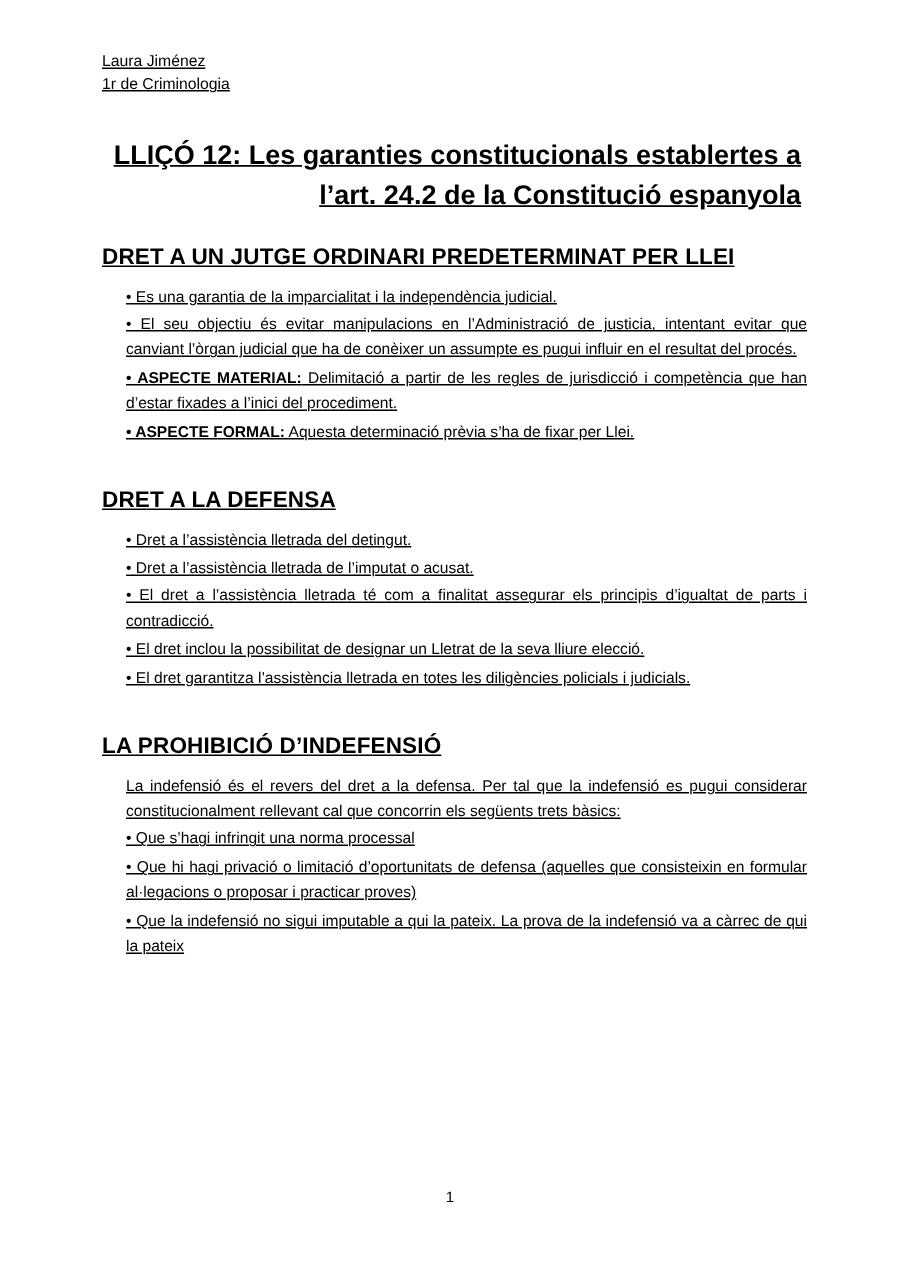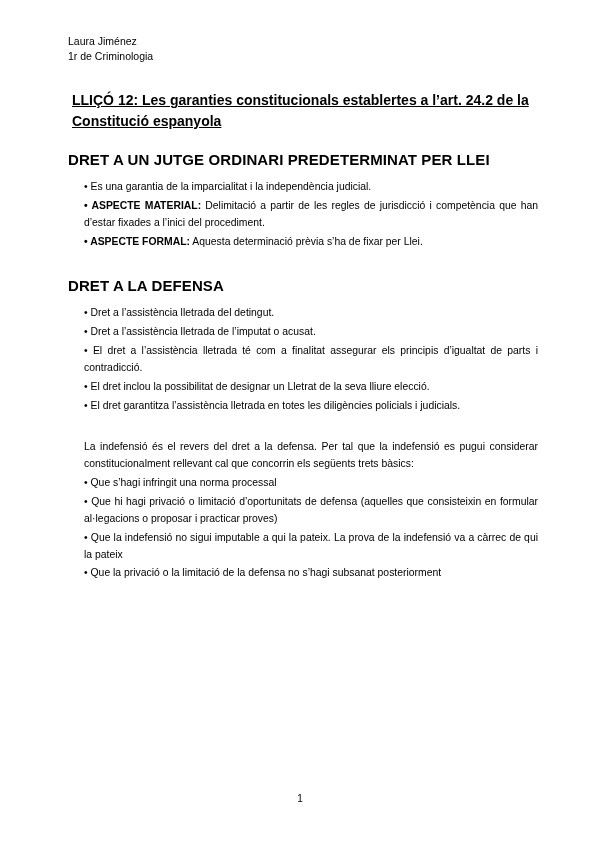--- a/index.html
+++ b/index.html
@@ -12,33 +12,34 @@
     color: #000000;
   }
   .page {
     position: relative;
     width: 600px;
     height: 848px;
     background: #ffffff;
     box-sizing: border-box;
     padding: 34px 62px 0 68px;
     overflow: hidden;
+    text-decoration: underline;
   }
   .header-block {
     font-size: 10.5px;
     line-height: 1.45;
     margin-bottom: 26px;
   }
   .header-line {
     display: block;
   }
   h1.doc-title {
-    font-size: 14px;
+    font-size: 18px;
     font-weight: bold;
-    text-align: left;
+    text-align: right;
     line-height: 1.45;
     margin: 0 0 18px 0;
     padding: 0 4px;
   }
   h1.doc-title .ul {
     text-decoration: underline;
   }
   h2.section-title {
     font-size: 15px;
     font-weight: bold;
@@ -81,39 +82,40 @@
     <span class="header-line">1r de Criminologia</span>
   </div>
 
   <h1 class="doc-title">
     <span class="ul">LLIÇÓ 12:</span><span class="ul"> Les garanties constitucionals establertes a l’art. 24.2 de la Constitució espanyola</span>
   </h1>
 
   <div class="section">
     <h2 class="section-title">DRET A UN JUTGE ORDINARI PREDETERMINAT PER LLEI</h2>
     <p class="para just">• Es una garantia de la imparcialitat i la independència judicial.</p>
+    <p class="para just">• El seu objectiu és evitar manipulacions en l’Administració de justicia, intentant evitar que canviant l’òrgan judicial que ha de conèixer un assumpte es pugui influir en el resultat del procés.</p>
     <p class="para just"><b>• ASPECTE MATERIAL:</b><span> Delimitació a partir de les regles de jurisdicció i competència que han d’estar fixades a l’inici del procediment.</span></p>
     <p class="para just"><b>• ASPECTE FORMAL:</b><span> Aquesta determinació prèvia s’ha de fixar per Llei.</span></p>
   </div>
 
   <div class="spacer-sm"></div>
 
   <div class="section">
     <h2 class="section-title">DRET A LA DEFENSA</h2>
     <p class="para just">• Dret a l’assistència lletrada del detingut.</p>
     <p class="para just">• Dret a l’assistència lletrada de l’imputat o acusat.</p>
     <p class="para just">• El dret a l’assistència lletrada té com a finalitat assegurar els principis d’igualtat de parts i contradicció.</p>
     <p class="para just">• El dret inclou la possibilitat de designar un Lletrat de la seva lliure elecció.</p>
     <p class="para just">• El dret garantitza l’assistència lletrada en totes les diligències policials i judicials.</p>
   </div>
 
   <div class="spacer-sm"></div>
 
   <div class="section">
+    <h2 class="section-title">LA PROHIBICIÓ D’INDEFENSIÓ</h2>
     <p class="para just">La indefensió és el revers del dret a la defensa. Per tal que la indefensió es pugui considerar constitucionalment rellevant cal que concorrin els següents trets bàsics:</p>
     <p class="para just">• Que s’hagi infringit una norma processal</p>
     <p class="para just">• Que hi hagi privació o limitació d’oportunitats de defensa (aquelles que consisteixin en formular al·legacions o proposar i practicar proves)</p>
     <p class="para just">• Que la indefensió no sigui imputable a qui la pateix. La prova de la indefensió va a càrrec de qui la pateix</p>
-    <p class="para just">• Que la privació o la limitació de la defensa no s’hagi subsanat posteriorment</p>
   </div>
 
   <div class="page-number">1</div>
 </div>
 
 </body></html>

